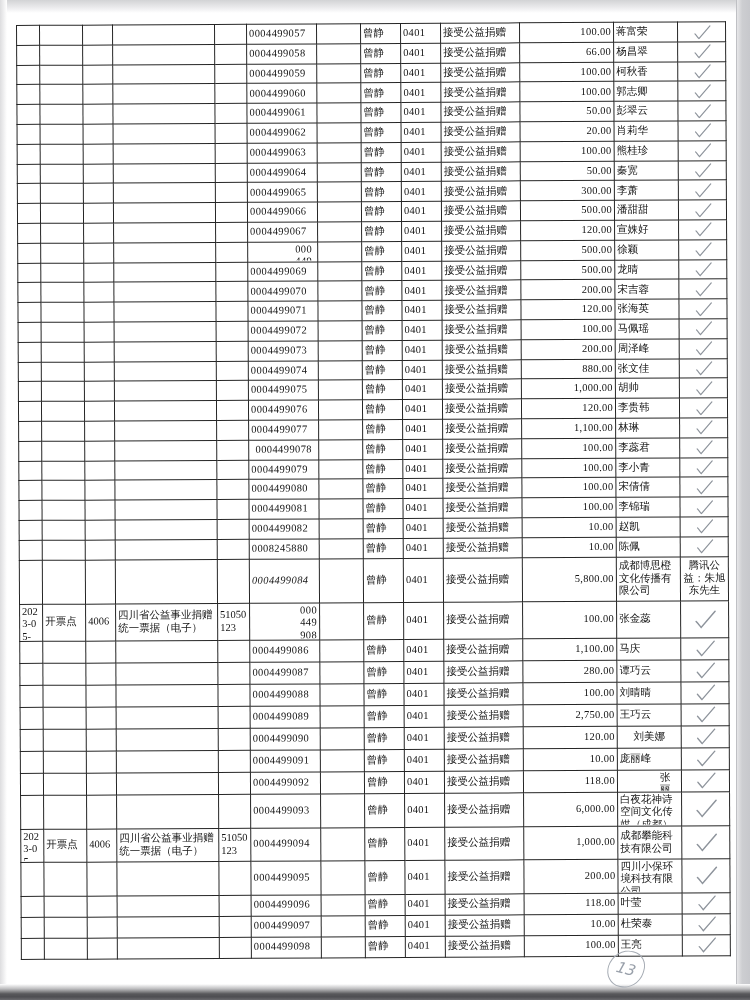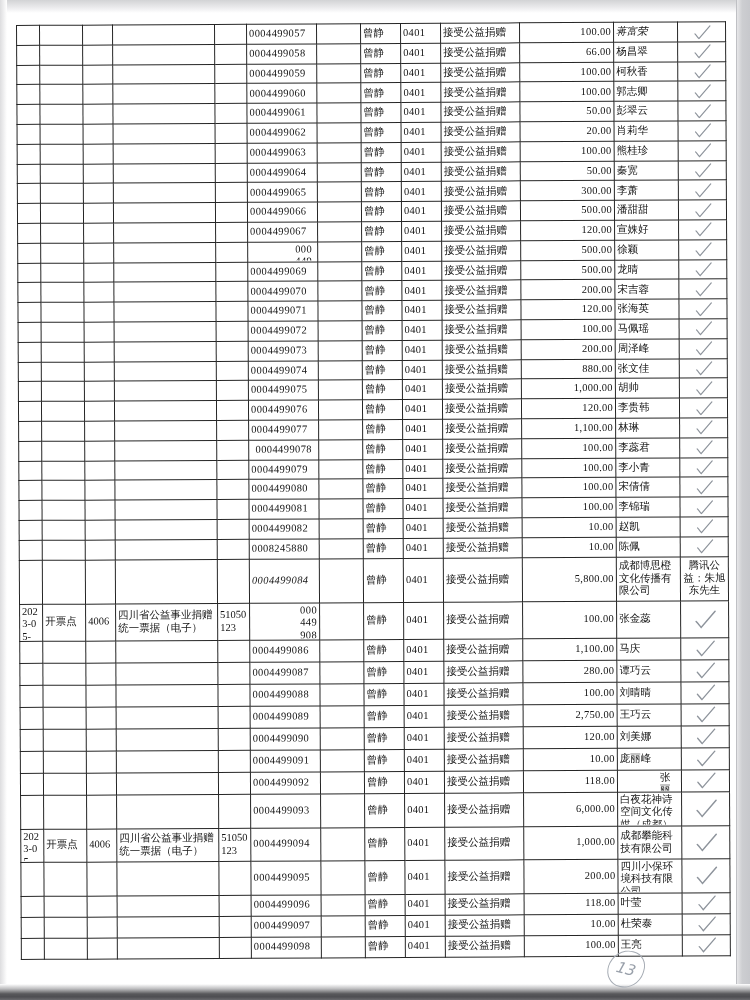--- a/index.html
+++ b/index.html
@@ -96,21 +96,21 @@
         <td class="c-code">
           <div class="cw" style="max-height: 16.8px;">0401</div>
         </td>
         <td class="c-item">
           <div class="cw" style="max-height: 16.8px;">接受公益捐赠</div>
         </td>
         <td class="c-amount">
           <div class="cw" style="max-height: 16.8px;">100.00</div>
         </td>
         <td class="c-donor">
-          <div class="cw" style="max-height: 16.8px; font-style: italic;">蒋富荣</div>
+          <div class="cw" style="max-height: 16.8px;">蒋富荣</div>
         </td>
         <td class="c-check">
           <svg class="check-svg" width="30" height="15.8" viewBox="0 0 30 20">
             <path d="M6 12 C8 14, 10 17, 11 18 L25 2" fill="none" stroke="#8e949c" stroke-width="1.5" stroke-linecap="round"></path>
           </svg>
         </td>
       </tr>
       <tr style="height: 19.8px;">
         <td class="c-date"></td>
         <td class="c-point"></td>
@@ -1127,21 +1127,21 @@
         <td class="c-code">
           <div class="cw" style="max-height: 19px;">0401</div>
         </td>
         <td class="c-item">
           <div class="cw" style="max-height: 19px;">接受公益捐赠</div>
         </td>
         <td class="c-amount">
           <div class="cw" style="max-height: 19px;">120.00</div>
         </td>
         <td class="c-donor">
-          <div class="cw" style="max-height: 19px;">刘美娜</div>
+          <div class="cw" style="max-height: 19px; text-align: center;">刘美娜</div>
         </td>
         <td class="c-check">
           <svg class="check-svg" width="30" height="18" viewBox="0 0 30 20">
             <path d="M6 12 C8 14, 10 17, 11 18 L25 2" fill="none" stroke="#8e949c" stroke-width="1.5" stroke-linecap="round"></path>
           </svg>
         </td>
       </tr>
       <tr style="height: 22px;">
         <td class="c-date"></td>
         <td class="c-point"></td>

